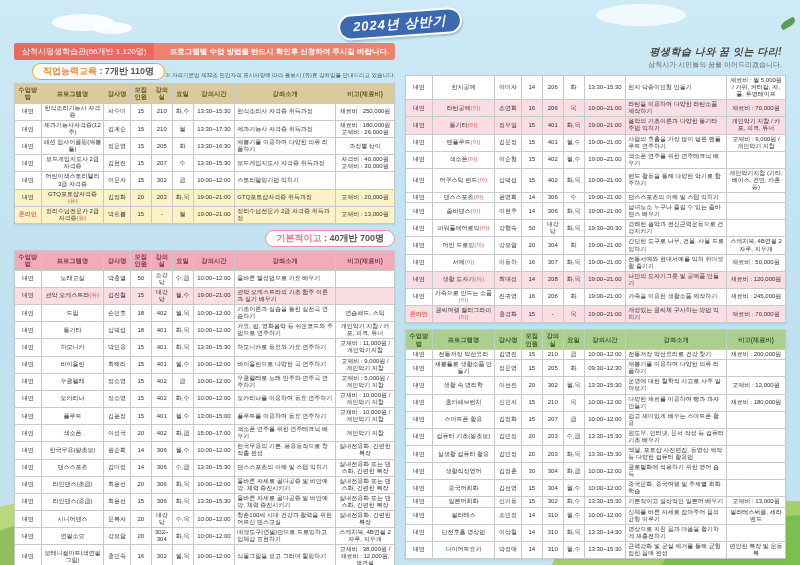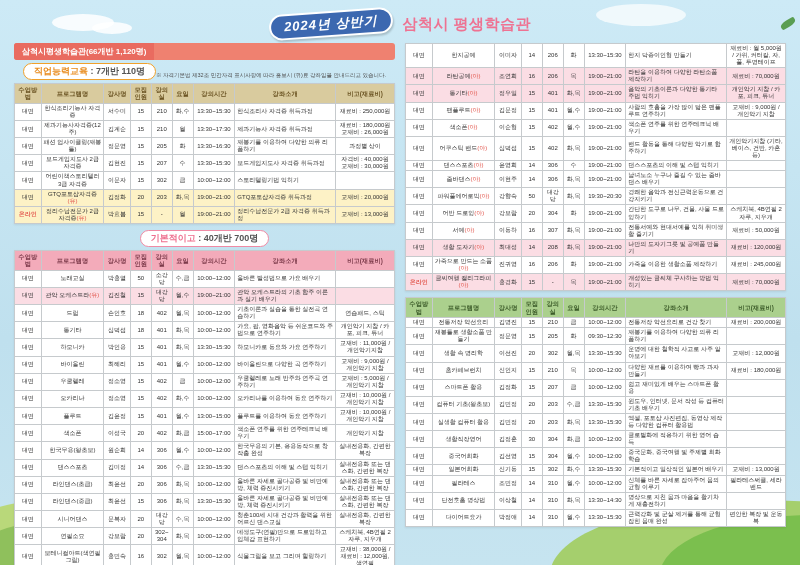--- a/index.html
+++ b/index.html
@@ -22,28 +22,28 @@
     padding:2px 13px;font-size:13px;font-weight:bold;font-style:italic;transform:rotate(-4deg);
     box-shadow:1px 2px 2px rgba(0,0,0,.18);letter-spacing:1px}
   .org{color:#ee7292;font-size:15px;font-weight:bold;letter-spacing:.5px}
   .main{color:#1d3a77;font-size:19px;font-weight:bold;letter-spacing:1.5px}
 
   .cols{display:flex;gap:10px;padding:4px 14px 0 14px}
   .col{flex:1;min-width:0}
 
   .info-bar{background:#ef8170;border-radius:3px;height:17px;display:flex;align-items:center;
     justify-content:space-between;padding:0 6px 0 0;margin-bottom:3px}
-  .info-left{background:#e96b60;border-radius:3px 0 0 3px;color:#fff;font-weight:bold;font-size:8px;padding:2px 8px;height:13px;line-height:13px}
+  .info-left{background:#e96b60;border-radius:3px 0 0 3px;color:#fff;font-weight:normal;font-size:8px;padding:2px 8px;height:13px;line-height:13px}
   .info-right{color:#fff;font-weight:bold;font-size:7.5px}
 
   .slogan{text-align:right;padding:2px 4px 4px 0;height:26px}
   .slogan .s1{font-size:10px;font-weight:bold;font-style:italic;color:#4d463c;letter-spacing:.5px}
   .slogan .s2{font-size:7px;color:#6b675f;margin-top:1px}
 
-  .sec-bar{display:flex;justify-content:center;align-items:flex-end;margin:3px 0 3px 0}
+  .sec-bar{display:flex;justify-content:flex-end;align-items:flex-end;margin:3px 0 3px 0}
   .pill{background:#fff;border-radius:10px;padding:1px 10px;font-size:9px;font-weight:bold;white-space:nowrap}
   .pill .pill-c{font-weight:bold;color:#555}
   .pill.orange{border:1.5px solid #f0a12c;color:#e88a1a}
   .pill.pink{border:1.5px solid #f08bA5;color:#ee6e8e}
   .pill.green{border:1.5px solid #7bc25e;color:#52a540}
   .sec-note{font-size:5.5px;color:#4e4e4e;padding-bottom:1px;white-space:nowrap}
 
   table.tbl{width:100%;border-collapse:collapse;background:#fff;table-layout:fixed;margin-bottom:6px;
     box-shadow:0 1px 2px rgba(0,0,0,.08)}
   .tbl th,.tbl td{border:1px solid #c6cacd;font-size:6px;line-height:1.18;padding:1px 2px;
@@ -68,28 +68,28 @@
 <div class="hill" style="left:-70px;top:498px;width:280px;height:130px;background:#b9d87a"></div>
 <div class="hill" style="left:-40px;top:522px;width:180px;height:100px;background:#8fc05c"></div>
 <div class="hill" style="left:550px;top:500px;width:420px;height:150px;background:#a5cf6d"></div>
 <div class="hill" style="left:660px;top:515px;width:300px;height:120px;background:#7bbf4e"></div>
 <div class="tree" style="left:762px;top:468px"></div>
 
 <div class="content">
 
   <div class="hdr">
     <span class="badge">2024년 상반기</span>
-    <span class="org">삼척시 평생학습관</span>
   </div>
 
   <div class="cols">
 
     <div class="col">
       <div class="info-bar">
         <span class="info-left">삼척시평생학습관(66개반 1,120명)</span>
+        <span class="info-right">프로그램별 수업 방법을 반드시 확인후 신청하여 주시길 바랍니다.</span>
       </div>
       <div>
           <div class="sec-bar">
             <span class="pill orange"><span class="pill-t">직업능력교육</span><span class="pill-c"> : 7개반 110명</span></span>
             <span class="sec-note">※ 자격기본법 제32조 민간자격 표시사항에 따라 홍보시 (유)료 강좌임을 안내드리고 있습니다.</span>
           </div>
           <table class="tbl orange">
             <colgroup>
               <col style="width: 7%;">
               <col style="width: 16.5%;">
@@ -411,20 +411,24 @@
                 <td>10:00~12:00</td>
                 <td class="intro">식물그림을 보고 그리며 힐링하기</td>
                 <td>교재비 : 38,000원 / 재료비 : 12,000원, 색연필</td>
               </tr>
             </tbody>
           </table>
         </div>
     </div>
 
     <div class="col">
+      <div class="slogan">
+        <div class="s1">평생학습 나와 꿈 잇는 다리!</div>
+        <div class="s2">삼척시가 시민들의 꿈을 이어드리겠습니다.</div>
+      </div>
       <div>
           <table class="tbl pink">
             <colgroup>
               <col style="width: 7%;">
               <col style="width: 16.5%;">
               <col style="width: 7%;">
               <col style="width: 5.5%;">
               <col style="width: 5.5%;">
               <col style="width: 5.5%;">
               <col style="width: 11%;">

